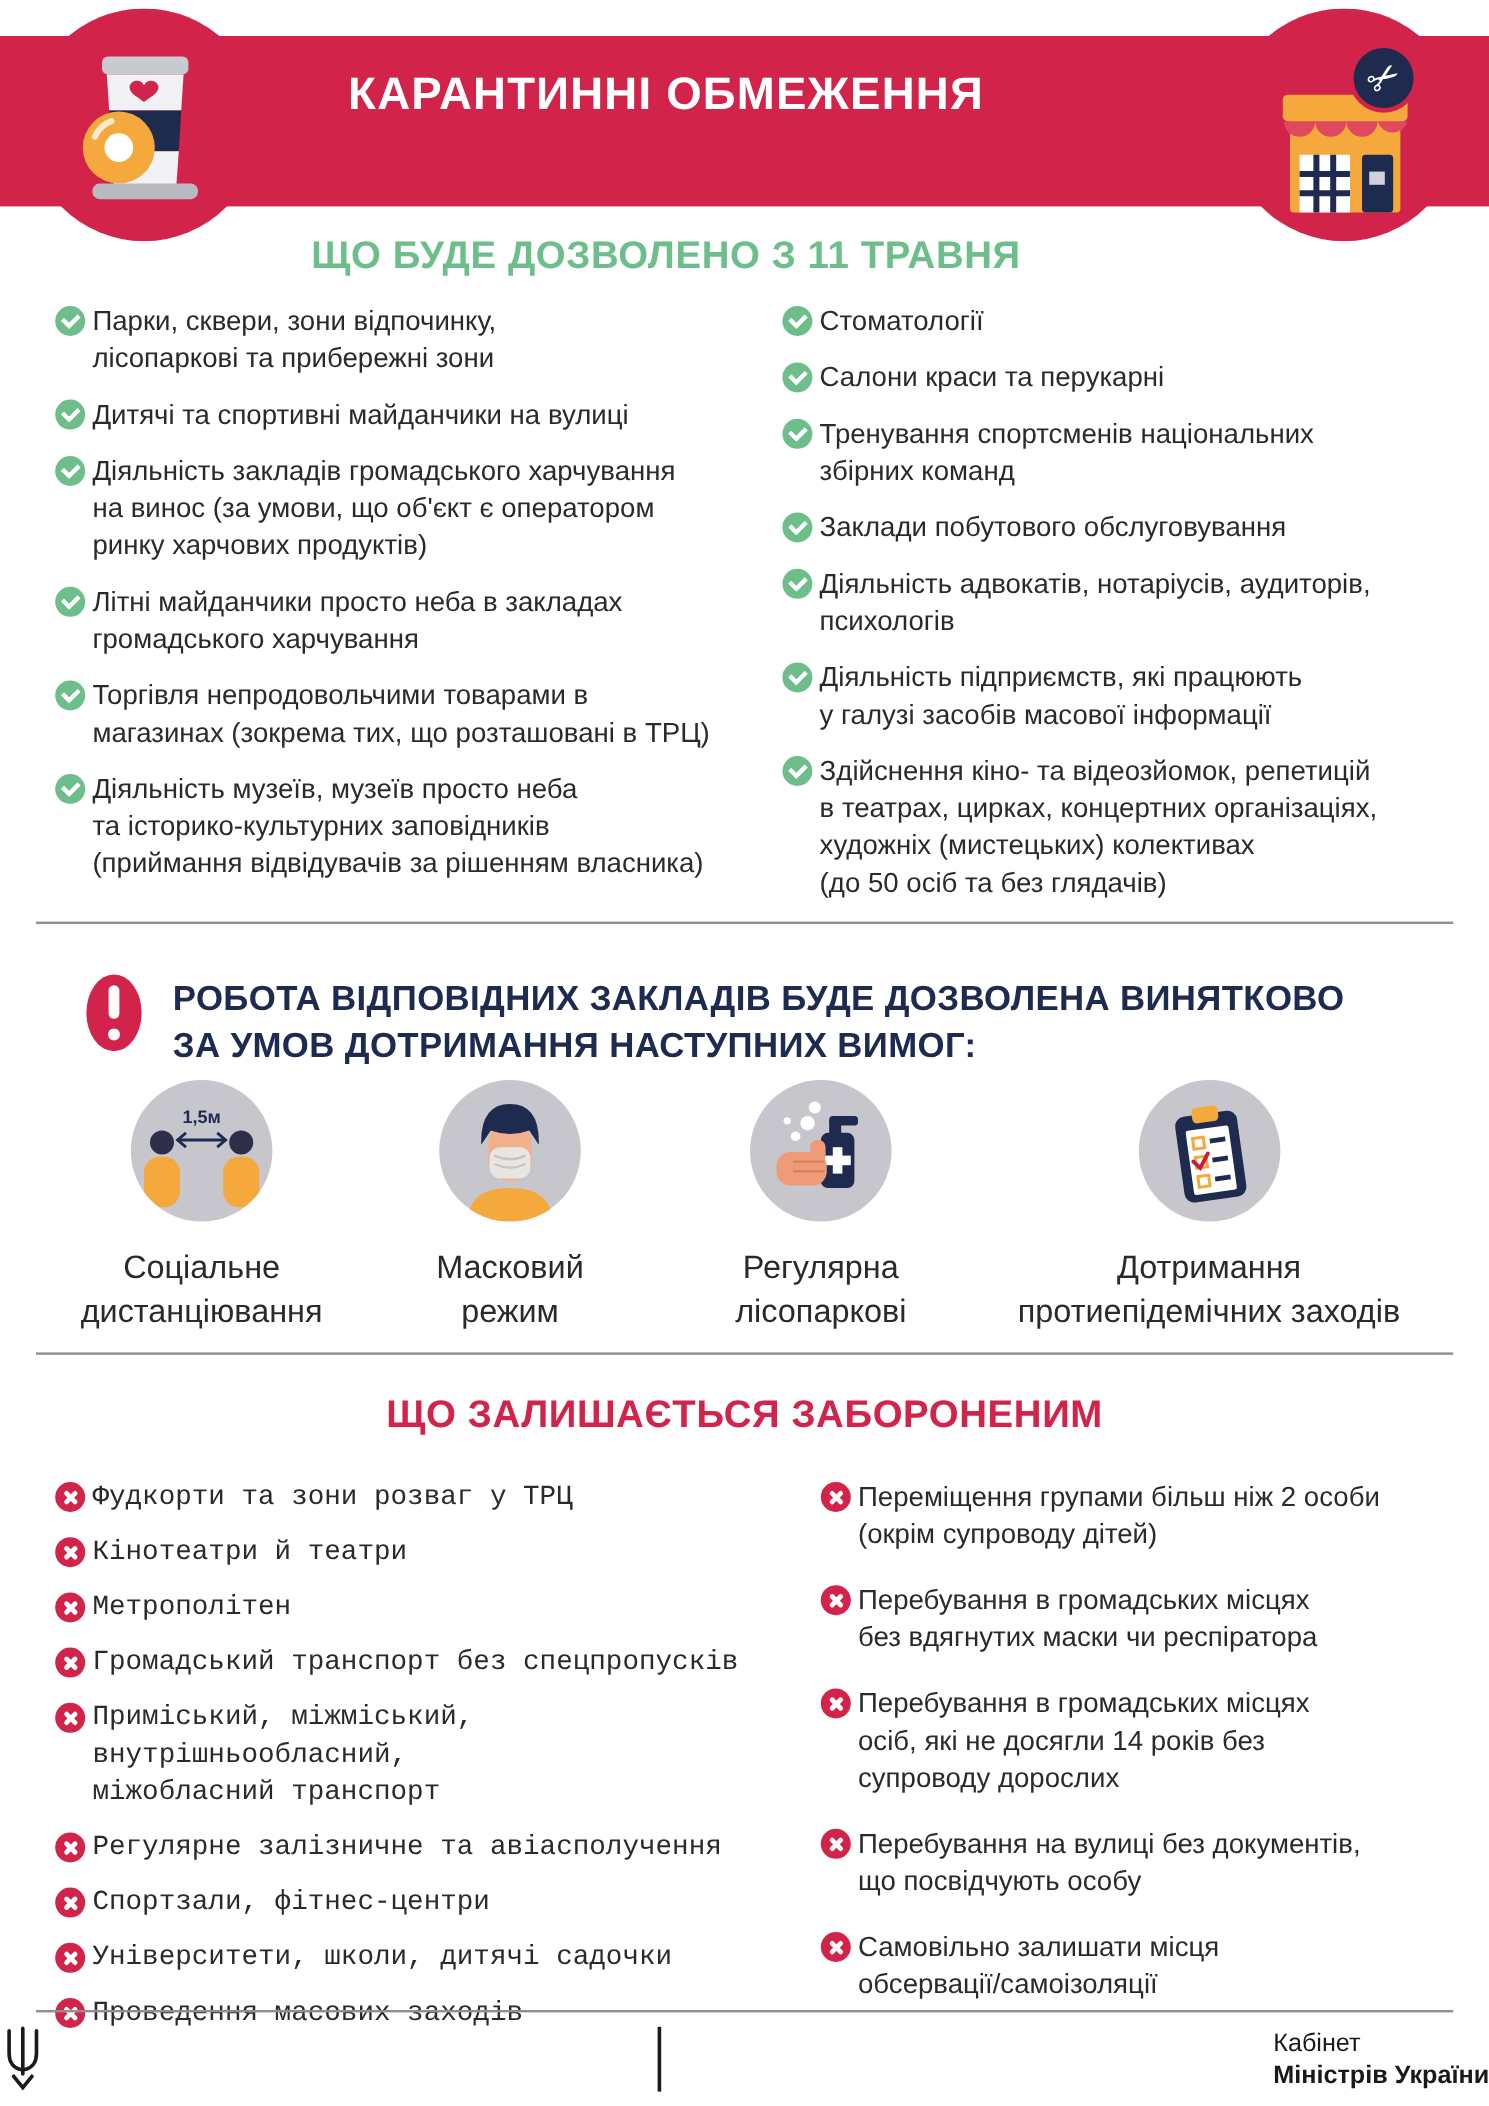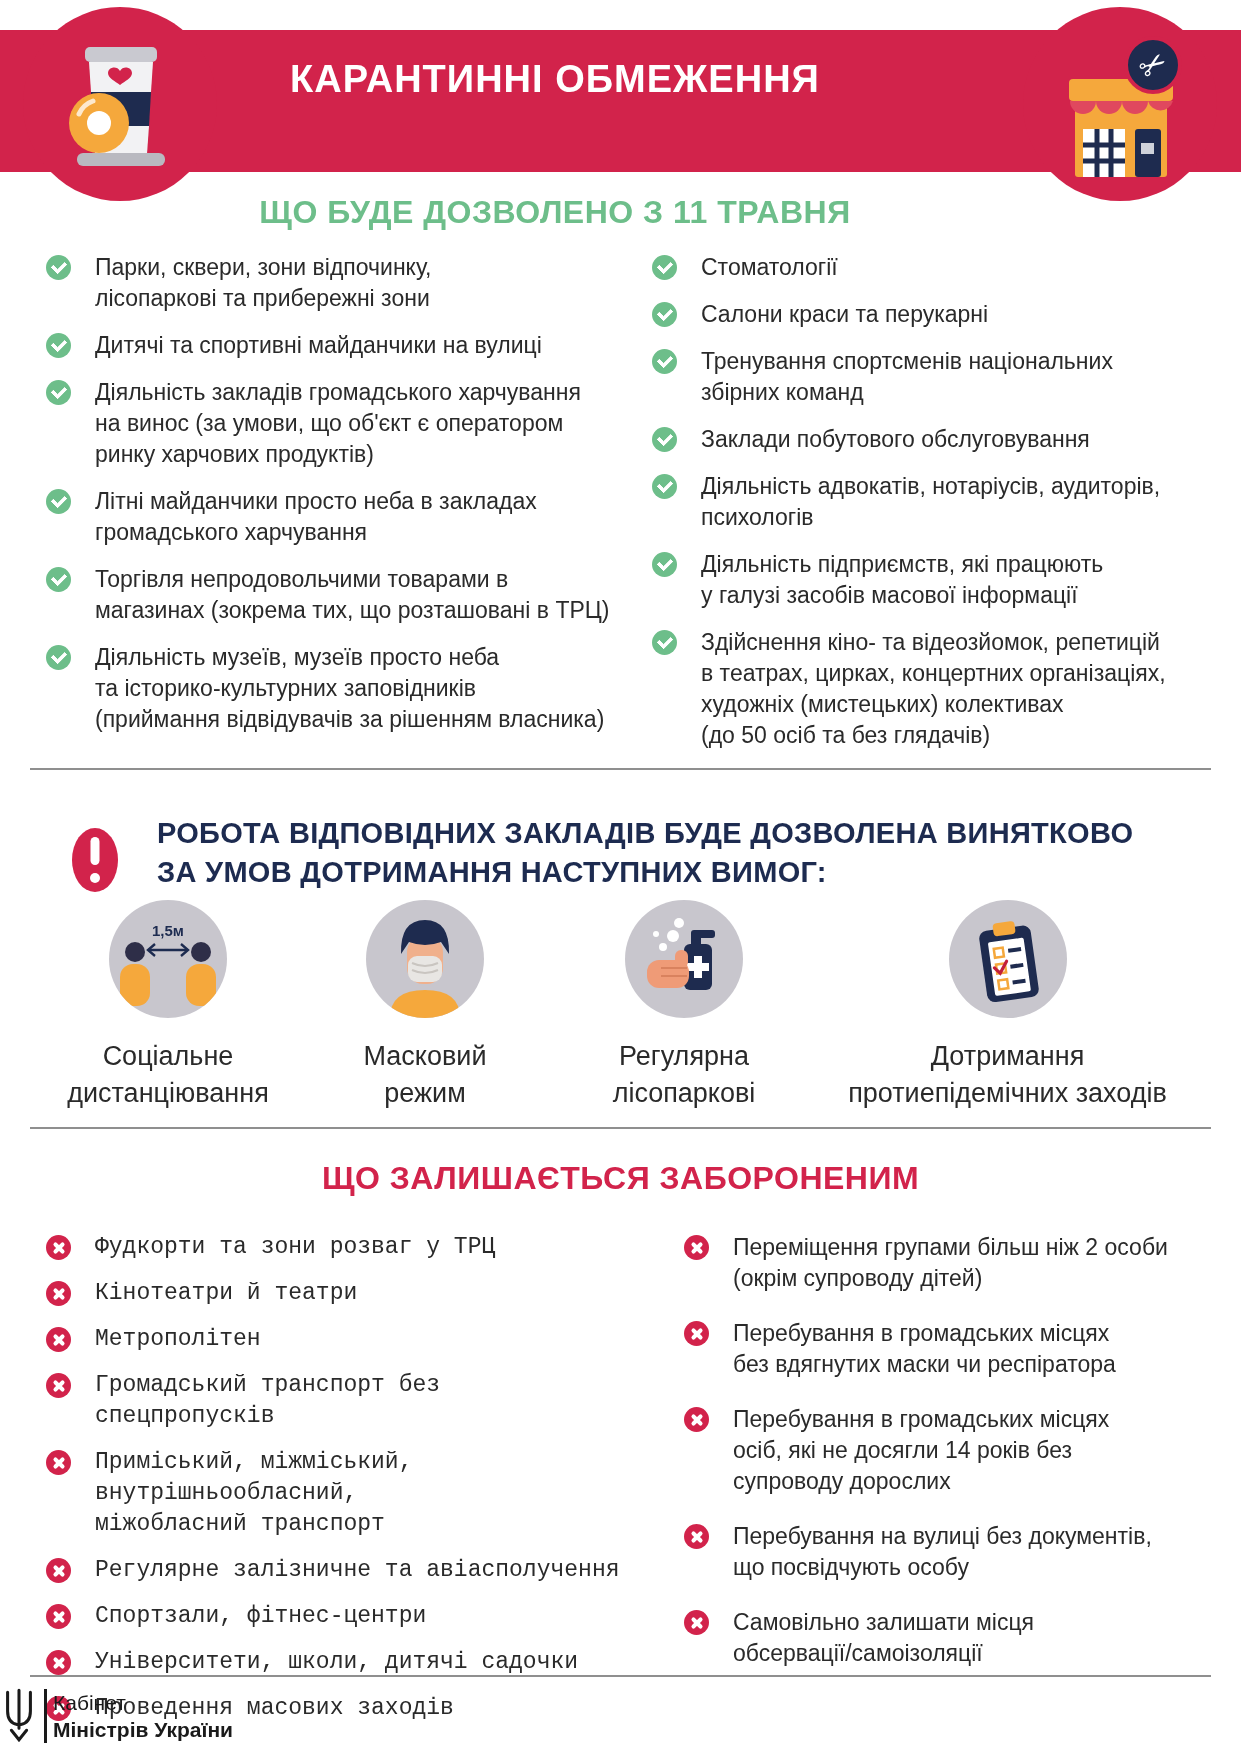--- a/index.html
+++ b/index.html
@@ -35,21 +35,21 @@
   .forbidden-heading{
     position:absolute;left:0;top:1160px;width:100%;text-align:center;
     color:var(--crimson);font-weight:700;font-size:32px;letter-spacing:.5px;
   }
   
   .list{position:absolute;}
   #allowed-left{left:46px;top:252px;width:578px;}
   #allowed-right{left:652px;top:252px;width:565px;}
   #forbidden-left{left:46px;top:1232px;width:580px;}
   #forbidden-right{left:684px;top:1232px;width:540px;}
-  .item{display:flex;gap:24px;margin-bottom:16px;}
+  .item{display:flex;gap:6px;margin-bottom:16px;}
   #forbidden-left .item{margin-bottom:15px;font-family:Liberation Mono, monospace;}
   #forbidden-right .item{margin-bottom:24px;}
   .item .text{font-size:23px;line-height:31px;color:var(--body);white-space:pre-line;}
   .check-icon,.cross-icon{
     width:25px;height:25px;border-radius:50%;flex:none;position:relative;margin-top:3px;
   }
   .check-icon{background:var(--green);}
   .check-icon::after{
     content:"";position:absolute;left:6px;top:6px;width:10px;height:6px;
     border-left:4px solid #fff;border-bottom:4px solid #fff;transform:rotate(-45deg);
@@ -60,21 +60,21 @@
     content:"";position:absolute;left:50%;top:50%;width:14px;height:4px;background:#fff;border-radius:2px;
   }
   .cross-icon::before{transform:translate(-50%,-50%) rotate(45deg);}
   .cross-icon::after{transform:translate(-50%,-50%) rotate(-45deg);}
   
   .divider{position:absolute;left:30px;width:1181px;height:2px;background:var(--divider);}
   #divider1{top:768px;}
   #divider2{top:1127px;}
   #divider3{top:1675px;}
   
-  .warning{position:absolute;left:72px;top:812px;display:flex;gap:39px;align-items:flex-end;}
+  .warning{position:absolute;left:72px;top:812px;display:flex;gap:26px;align-items:flex-start;}
   .exclamation-icon{width:46px;height:64px;background:var(--crimson);border-radius:50%;position:relative;flex:none;}
   .exclamation-icon::before{
     content:"";position:absolute;left:50%;top:9px;transform:translateX(-50%);
     width:9px;height:28px;background:#fff;border-radius:5px;
   }
   .exclamation-icon::after{
     content:"";position:absolute;left:50%;bottom:9px;transform:translateX(-50%);
     width:10px;height:10px;background:#fff;border-radius:50%;
   }
   .warning-heading{
@@ -84,21 +84,21 @@
   
   .req-item{position:absolute;top:900px;text-align:center;}
   #req-0{left:33px;width:270px;}
   #req-1{left:290px;width:270px;}
   #req-2{left:549px;width:270px;}
   #req-3{left:835px;width:345px;}
   .req-circle{width:118px;height:118px;border-radius:50%;background:var(--circle-gray);margin:0 auto;overflow:hidden;}
   .req-circle svg{display:block;width:118px;height:118px;}
   .req-label{margin-top:20px;font-size:27px;line-height:37px;color:var(--body);white-space:pre-line;}
   
-  .footer{position:absolute;left:0;top:1688px;width:100%;display:flex;justify-content:flex-start;align-items:center;gap:6px;}
+  .footer{position:absolute;left:0;top:1688px;width:100%;display:flex;justify-content:space-between;align-items:center;gap:6px;}
   .trident-icon svg{display:block;width:38px;height:56px;}
   .footer-bar{width:3px;height:54px;background:#1a1a1a;}
   .footer-text{font-size:21px;line-height:27px;color:#1a1a1a;text-align:left;}
   .footer-text .bold{font-weight:700;}
 </style>
 </head>
 <body>
 
 <div id="page">
 

